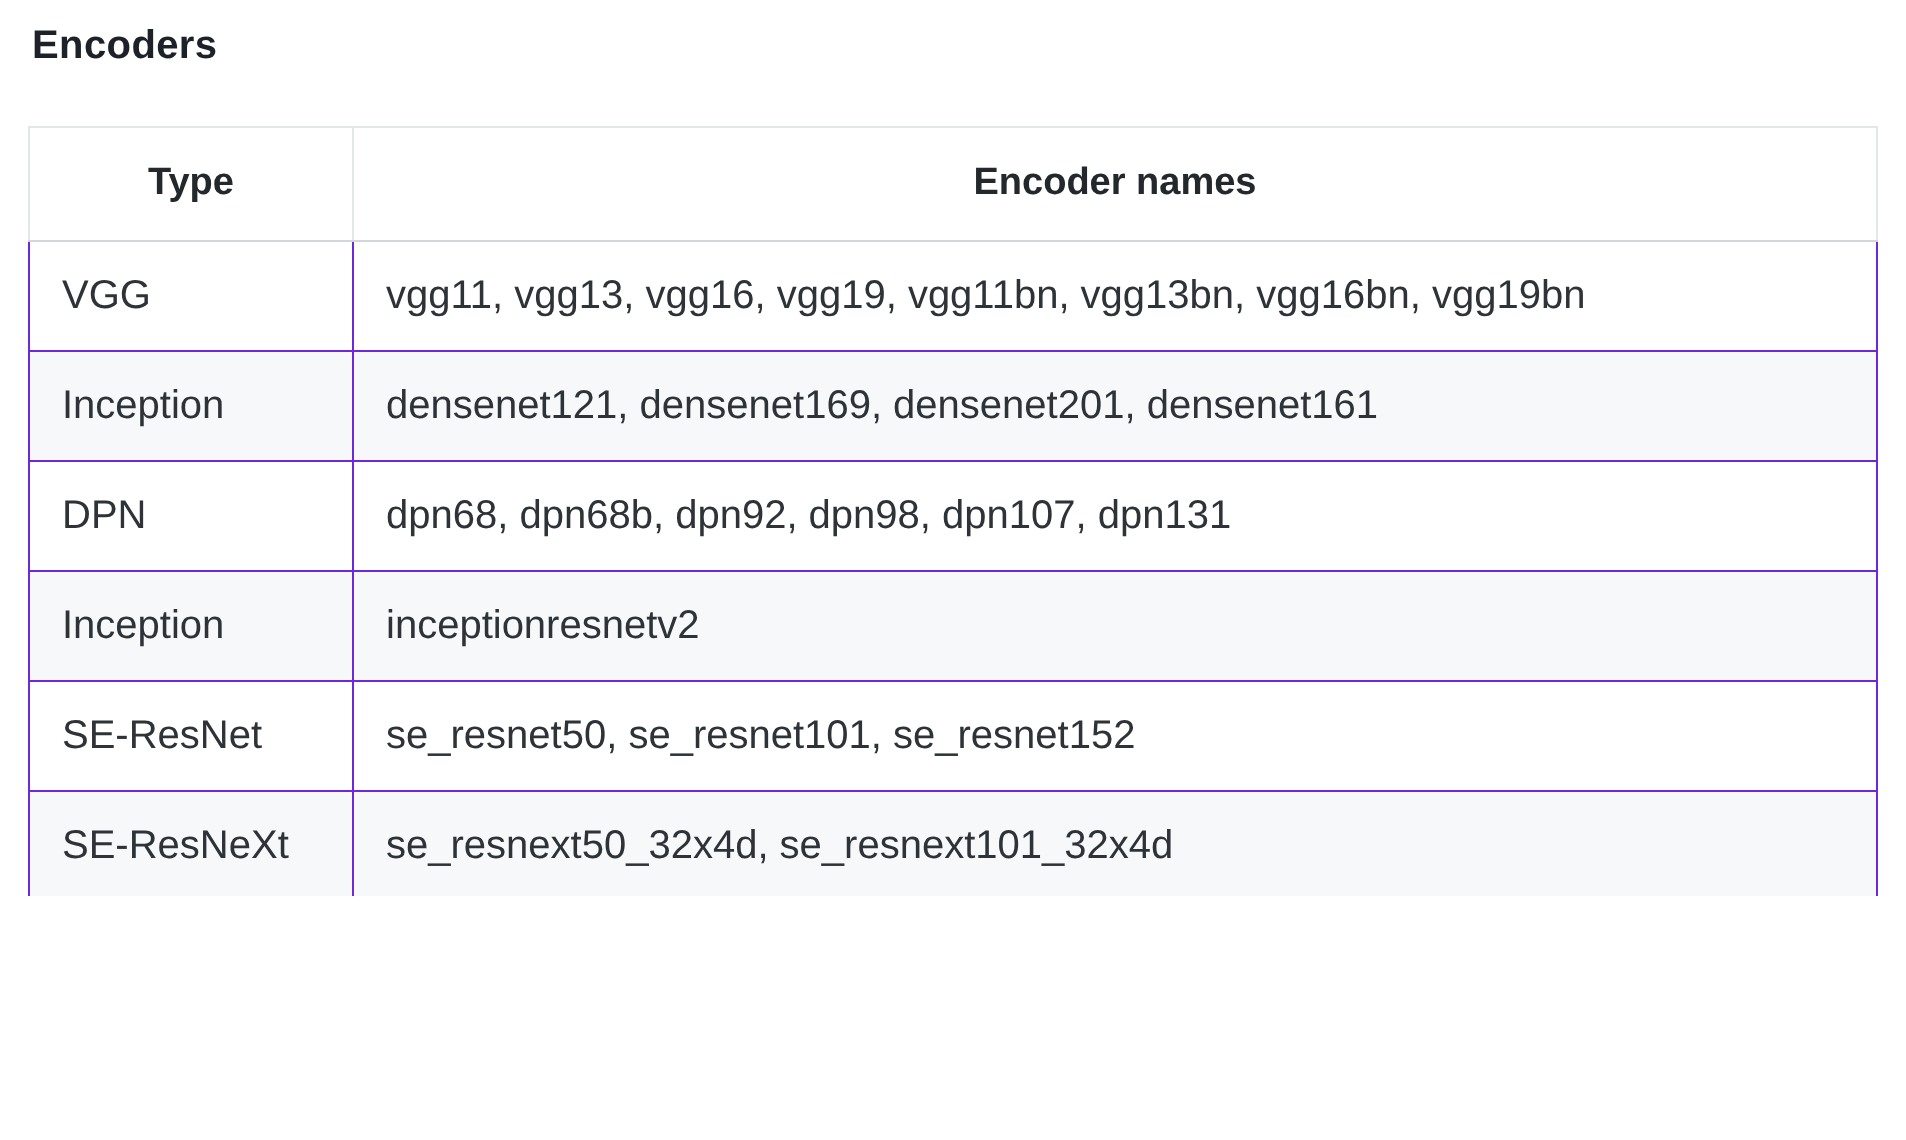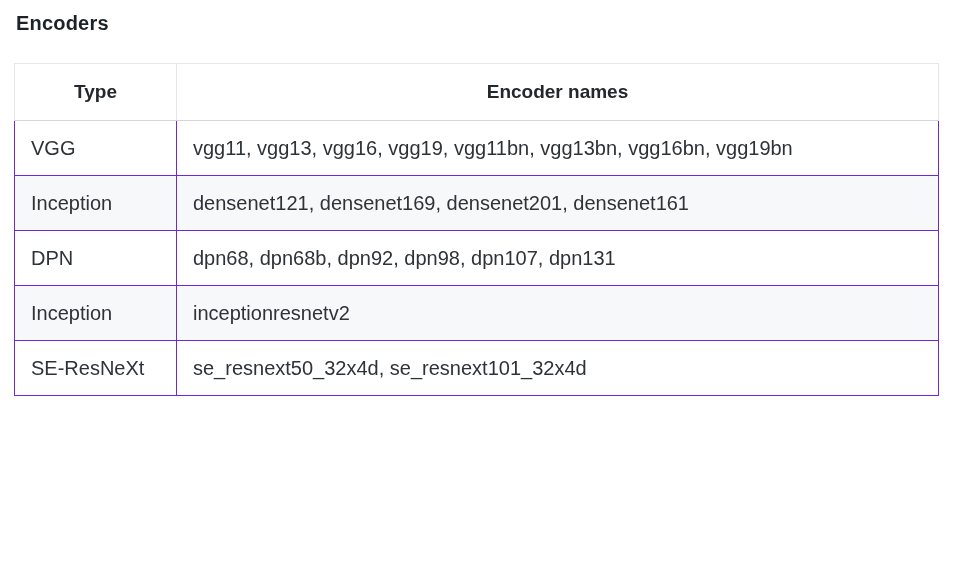--- a/index.html
+++ b/index.html
@@ -105,20 +105,24 @@
       </tr>
       <tr>
         <td>DPN</td>
         <td>dpn68, dpn68b, dpn92, dpn98, dpn107, dpn131</td>
       </tr>
       <tr>
         <td>Inception</td>
         <td>inceptionresnetv2</td>
       </tr>
       <tr>
+        <td>SE-ResNet</td>
+        <td>se_resnet50, se_resnet101, se_resnet152</td>
+      </tr>
+      <tr>
         <td>SE-ResNeXt</td>
         <td>se_resnext50_32x4d, se_resnext101_32x4d</td>
       </tr>
     </tbody>
   </table>
 
   <div class="watermark">
     <span>
       <svg width="40" height="36" viewBox="0 0 40 36" fill="none">
         <ellipse cx="23" cy="20" rx="9.5" ry="9" stroke="#cccfd2" stroke-width="1.6"></ellipse>

